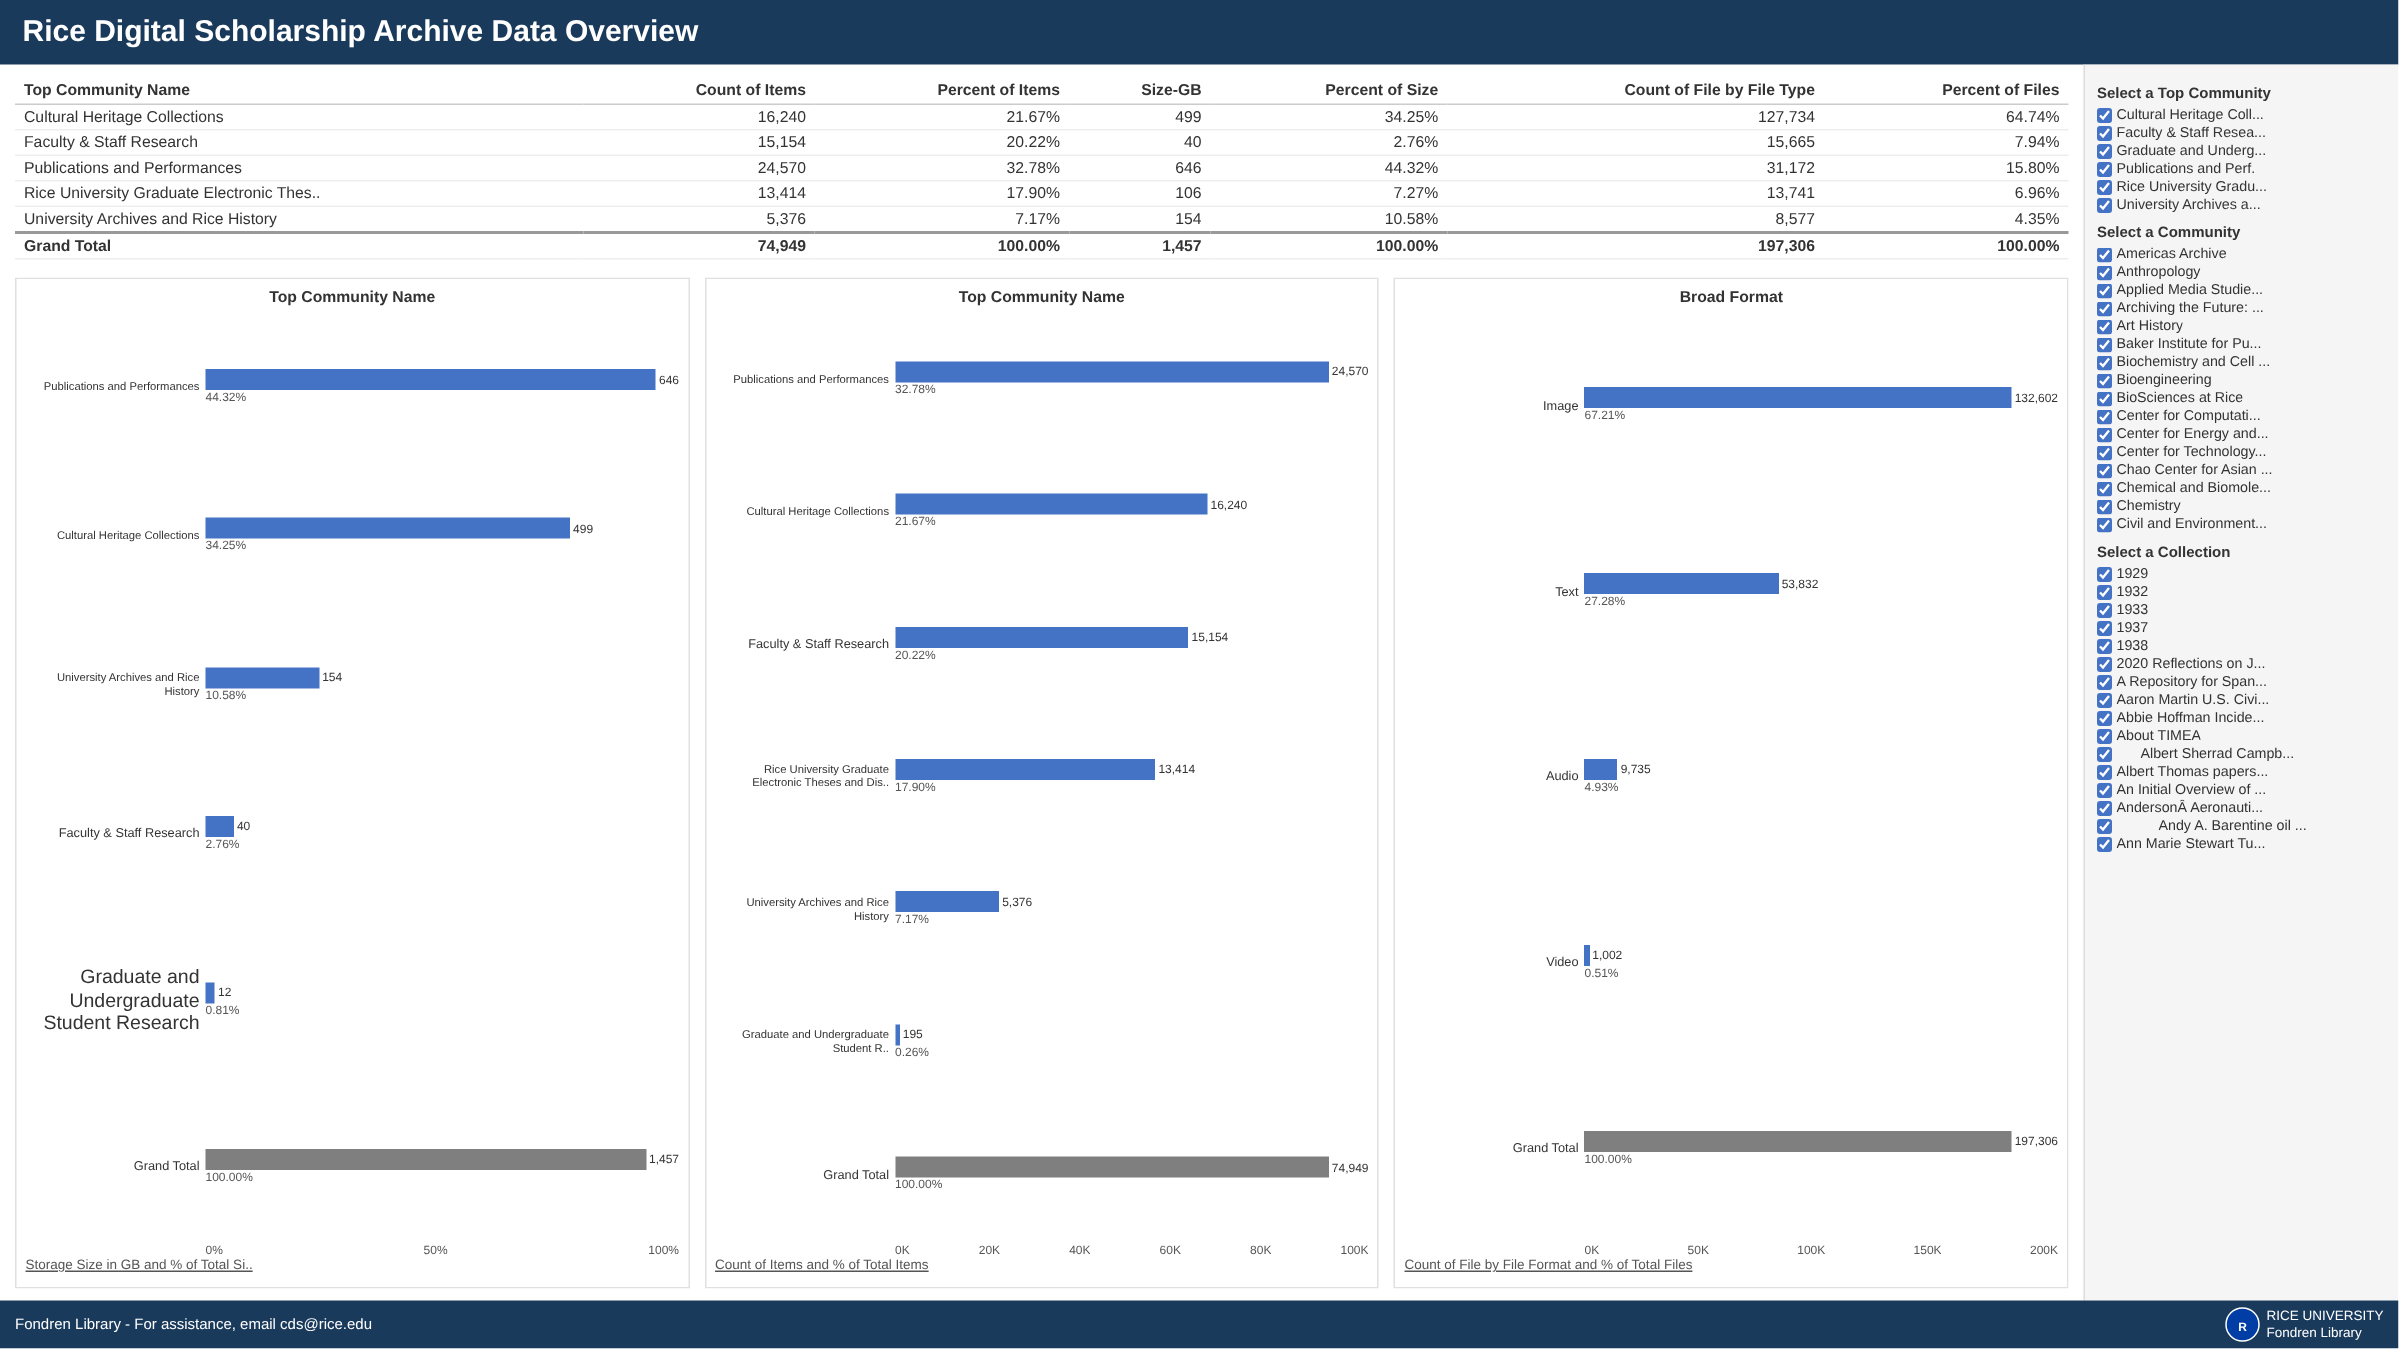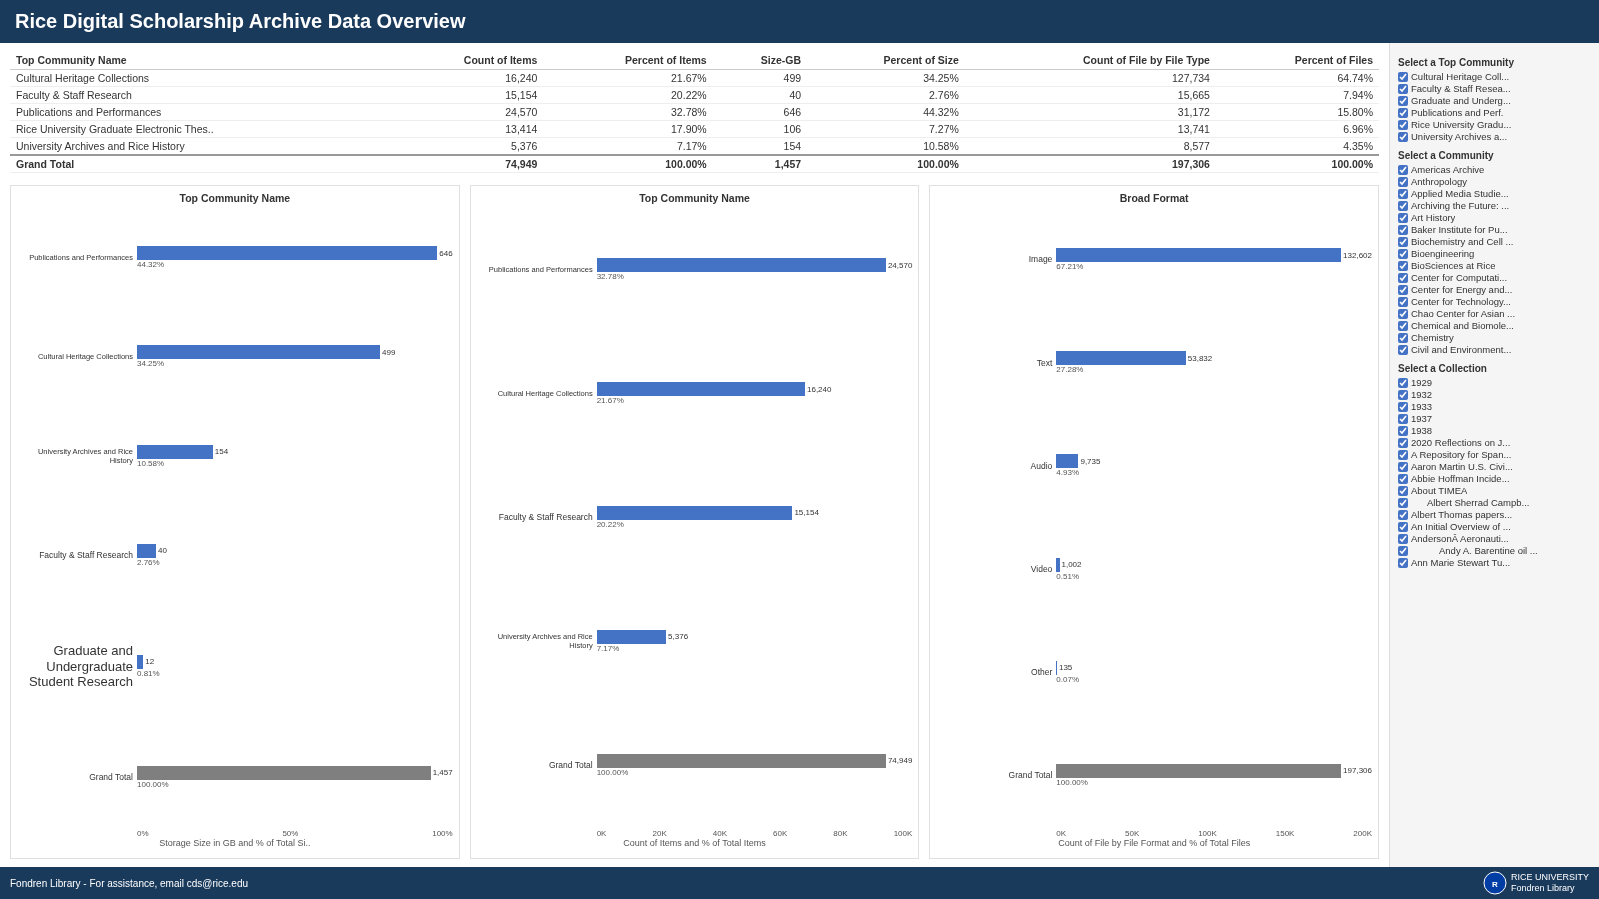--- a/index.html
+++ b/index.html
@@ -19,21 +19,21 @@
     .data-table th { background: #fff; font-weight: bold; text-align: left; padding: 3px 6px; border-bottom: 1px solid #ccc; color: #333; }
     .data-table td { padding: 2px 6px; border-bottom: 1px solid #eee; }
     .data-table tr:last-child td { font-weight: bold; }
     .data-table td:nth-child(2), .data-table td:nth-child(3), .data-table td:nth-child(4), .data-table td:nth-child(5), .data-table td:nth-child(6), .data-table td:nth-child(7) { text-align: right; }
     .data-table th:nth-child(2), .data-table th:nth-child(3), .data-table th:nth-child(4), .data-table th:nth-child(5), .data-table th:nth-child(6), .data-table th:nth-child(7) { text-align: right; }
 
     
     .charts-area { display: flex; flex: 1; gap: 10px; overflow: hidden; }
     .chart-container { flex: 1; display: flex; flex-direction: column; border: 1px solid #e0e0e0; padding: 6px; min-width: 0; }
     .chart-title { font-size: 10.5px; font-weight: bold; text-align: center; margin-bottom: 4px; color: #333; }
-    .chart-subtitle { font-size: 9px; text-align: center; color: #555; margin-bottom: 4px; }
+    .chart-subtitle { font-size: 9px; color: #555; margin-bottom: 4px; text-decoration: underline; }
 
     
     .bar-chart { flex: 1; display: flex; flex-direction: column; justify-content: space-around; }
     .bar-row { display: flex; align-items: center; margin: 1px 0; }
     .bar-label { width: 120px; text-align: right; font-size: 8.5px; padding-right: 4px; color: #333; flex-shrink: 0; line-height: 1.2; }
     .bar-wrap { flex: 1; display: flex; flex-direction: column; }
     .bar-value-line { display: flex; align-items: center; }
     .bar { height: 14px; background: #4472c4; }
     .bar-text { font-size: 8px; margin-left: 2px; color: #333; }
     .bar-pct { font-size: 8px; color: #555; }
@@ -233,27 +233,47 @@
               <div class="bar-label">Faculty &amp; Staff Research</div>
               <div class="bar-wrap">
                 <div class="bar-value-line">
                   <div class="bar" style="width: 62%; background: rgb(68, 114, 196);"></div>
                   <span class="bar-text">15,154</span>
                 </div>
                 <div class="bar-pct">20.22%</div>
               </div>
             </div>
             <div class="bar-row">
+              <div class="bar-label" style="font-size: 7.5px;">Rice University Graduate Electronic Theses and Dis..</div>
+              <div class="bar-wrap">
+                <div class="bar-value-line">
+                  <div class="bar" style="width: 55%; background: rgb(68, 114, 196);"></div>
+                  <span class="bar-text">13,414</span>
+                </div>
+                <div class="bar-pct">17.90%</div>
+              </div>
+            </div>
+            <div class="bar-row">
               <div class="bar-label" style="font-size: 7.5px;">University Archives and Rice History</div>
               <div class="bar-wrap">
                 <div class="bar-value-line">
                   <div class="bar" style="width: 22%; background: rgb(68, 114, 196);"></div>
                   <span class="bar-text">5,376</span>
                 </div>
                 <div class="bar-pct">7.17%</div>
+              </div>
+            </div>
+            <div class="bar-row">
+              <div class="bar-label" style="font-size: 7.5px;">Graduate and Undergraduate Student R..</div>
+              <div class="bar-wrap">
+                <div class="bar-value-line">
+                  <div class="bar" style="width: 1%; background: rgb(68, 114, 196);"></div>
+                  <span class="bar-text">195</span>
+                </div>
+                <div class="bar-pct">0.26%</div>
               </div>
             </div>
             <div class="bar-row">
               <div class="bar-label">Grand Total</div>
               <div class="bar-wrap">
                 <div class="bar-value-line">
                   <div class="bar" style="width: 100%; background: rgb(127, 127, 127);"></div>
                   <span class="bar-text">74,949</span>
                 </div>
                 <div class="bar-pct">100.00%</div>
@@ -305,30 +325,20 @@
               </div>
             </div>
             <div class="bar-row">
               <div class="bar-label">Video</div>
               <div class="bar-wrap">
                 <div class="bar-value-line">
                   <div class="bar" style="width: 1%; background: rgb(68, 114, 196);"></div>
                   <span class="bar-text">1,002</span>
                 </div>
                 <div class="bar-pct">0.51%</div>
-              </div>
-            </div>
-            <div class="bar-row">
-              <div class="bar-label">Other</div>
-              <div class="bar-wrap">
-                <div class="bar-value-line">
-                  <div class="bar" style="width: 0.2%; background: rgb(68, 114, 196);"></div>
-                  <span class="bar-text">135</span>
-                </div>
-                <div class="bar-pct">0.07%</div>
               </div>
             </div>
             <div class="bar-row">
               <div class="bar-label">Grand Total</div>
               <div class="bar-wrap">
                 <div class="bar-value-line">
                   <div class="bar" style="width: 100%; background: rgb(127, 127, 127);"></div>
                   <span class="bar-text">197,306</span>
                 </div>
                 <div class="bar-pct">100.00%</div>

